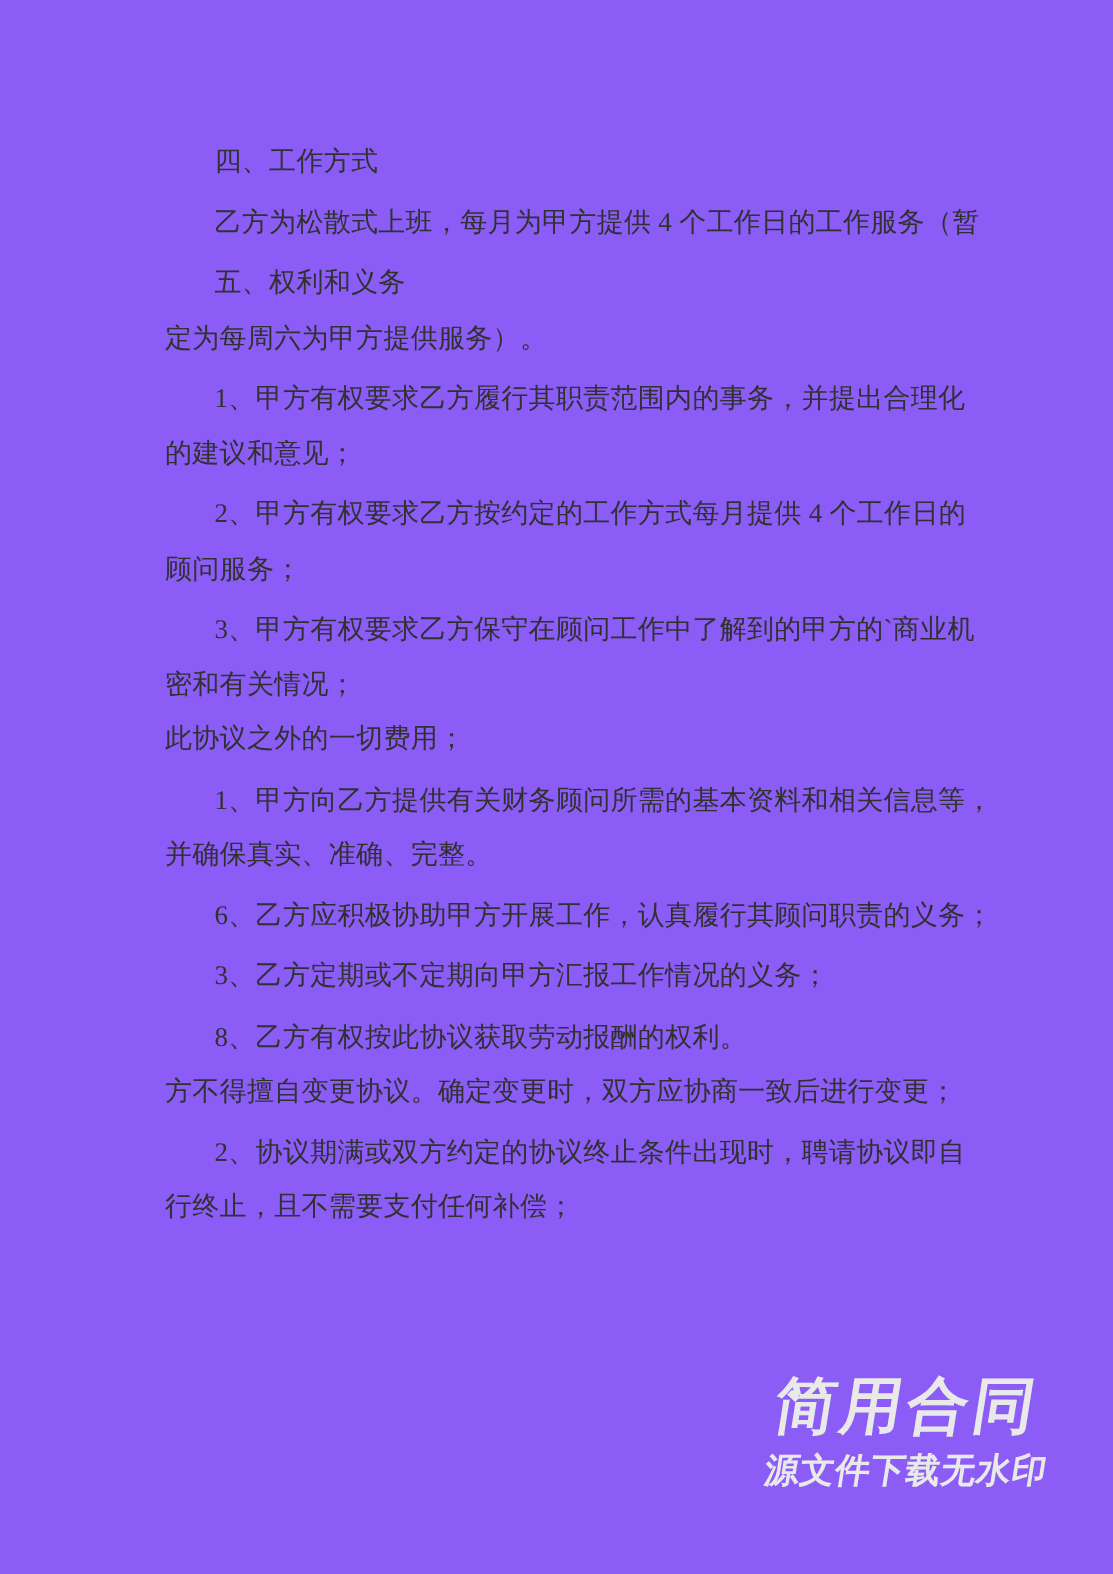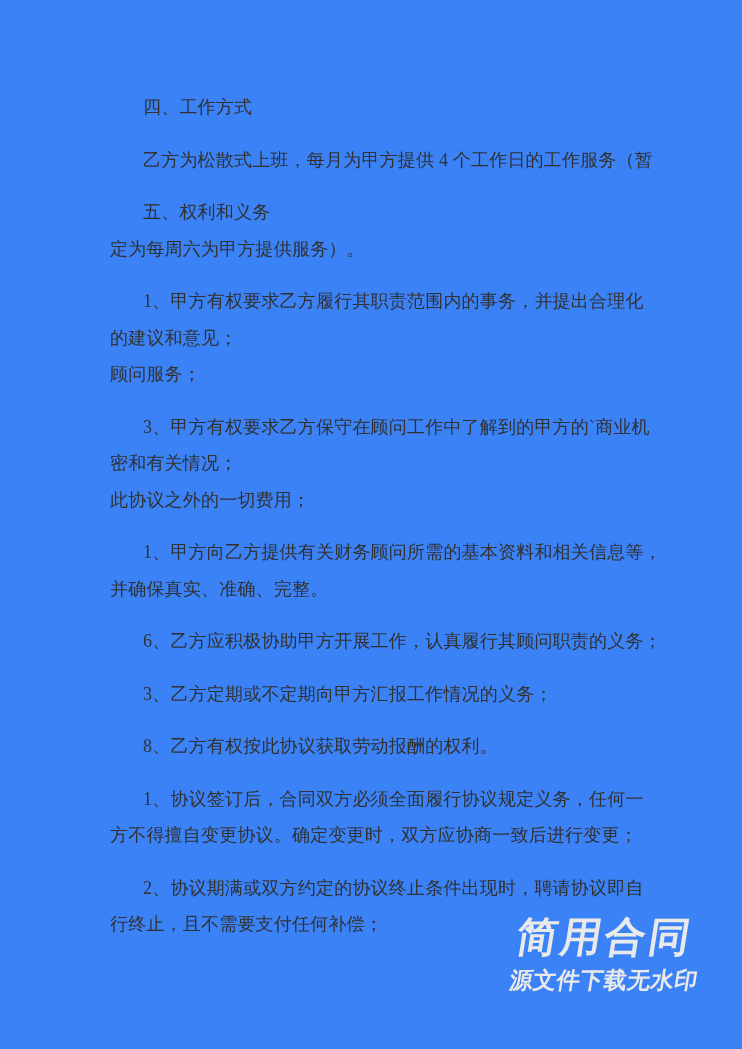--- a/index.html
+++ b/index.html
@@ -1,39 +1,39 @@
 <!DOCTYPE html>
 <html><head>
 <meta charset="utf-8">
 <style>
   html, body { margin: 0; padding: 0; background: #ffffff; }
   .page {
     position: relative;
     width: 742px;
     height: 1049px;
-    background: #3b82f6;
+    background: #8b5cf6;
     overflow: hidden;
     font-family: "Liberation Serif", serif;
   }
   .content {
     position: absolute;
     left: 110px;
     top: 89px;
     width: 524px;
     font-size: 18px;
     color: #313131;
     letter-spacing: 0.2px;
   }
   .line {
     height: 36.5px;
     line-height: 36.5px;
     white-space: nowrap;
   }
   .line.indent { padding-left: 33px; }
-  .line.gap { margin-top: 16px; }
+  .line.gap { margin-top: 4px; }
   .watermark {
     position: absolute;
     left: 508px;
     top: 914px;
     font-family: "Liberation Sans", sans-serif;
     font-weight: bold;
     transform: skewX(-9deg);
     transform-origin: left bottom;
     user-select: none;
   }
@@ -53,30 +53,30 @@
 <body>
 
 <div class="page">
   <div class="content" id="contract-content" style="color: rgb(49, 49, 49);">
       <div class="line indent">四、工作方式</div>
       <div class="line indent gap">乙方为松散式上班，每月为甲方提供 4 个工作日的工作服务（暂</div>
       <div class="line indent gap">五、权利和义务</div>
       <div class="line">定为每周六为甲方提供服务）。</div>
       <div class="line indent gap">1、甲方有权要求乙方履行其职责范围内的事务，并提出合理化</div>
       <div class="line">的建议和意见；</div>
+      <div class="line indent gap">2、甲方有权要求乙方按约定的工作方式每月提供 4 个工作日的</div>
       <div class="line">顾问服务；</div>
       <div class="line indent gap">3、甲方有权要求乙方保守在顾问工作中了解到的甲方的`商业机</div>
       <div class="line">密和有关情况；</div>
       <div class="line">此协议之外的一切费用；</div>
       <div class="line indent gap">1、甲方向乙方提供有关财务顾问所需的基本资料和相关信息等，</div>
       <div class="line">并确保真实、准确、完整。</div>
       <div class="line indent gap">6、乙方应积极协助甲方开展工作，认真履行其顾问职责的义务；</div>
       <div class="line indent gap">3、乙方定期或不定期向甲方汇报工作情况的义务；</div>
       <div class="line indent gap">8、乙方有权按此协议获取劳动报酬的权利。</div>
-      <div class="line indent gap">1、协议签订后，合同双方必须全面履行协议规定义务，任何一</div>
       <div class="line">方不得擅自变更协议。确定变更时，双方应协商一致后进行变更；</div>
       <div class="line indent gap">2、协议期满或双方约定的协议终止条件出现时，聘请协议即自</div>
       <div class="line">行终止，且不需要支付任何补偿；</div>
     </div>
   <div class="watermark" id="watermark" style="color: rgb(233, 233, 233);">
     <div class="wm-title">简用合同</div>
     <div class="wm-sub">源文件下载无水印</div>
   </div>
 </div>
 

